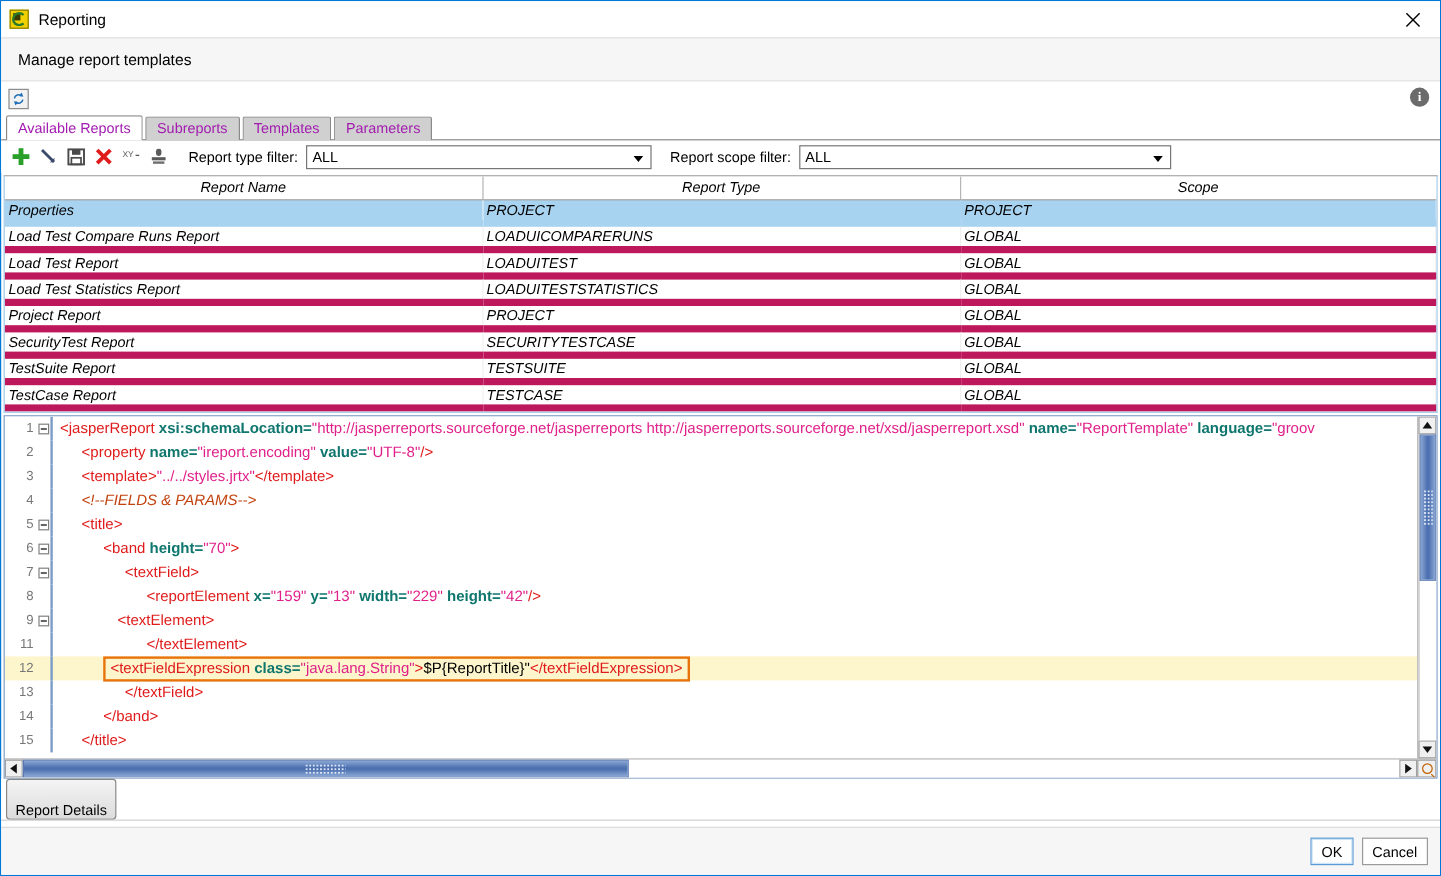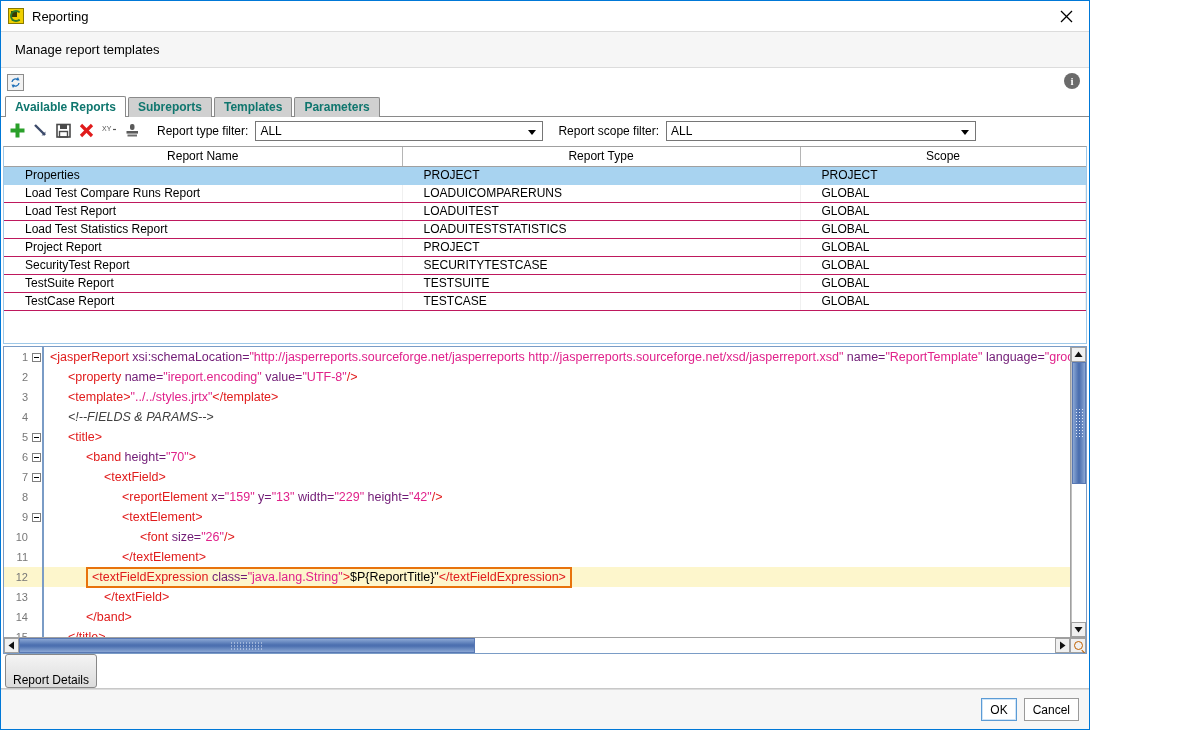--- a/index.html
+++ b/index.html
@@ -6,21 +6,21 @@
   html, body {
     margin: 0; padding: 0;
     width: 1201px; height: 730px;
     overflow: hidden;
     font-family: "Liberation Sans", sans-serif;
     font-size: 12px;
     background: #ffffff;
   }
   #window {
     position: relative;
-    width: 1090px; height: 730px;
+    width: 1201px; height: 730px;
     border: 1px solid #0078d7;
     background: #ffffff;
     display: flex;
     flex-direction: column;
   }
 
   
   #titlebar {
     height: 30px;
     background: #ffffff;
@@ -131,26 +131,25 @@
   }
   .tab {
     height: 20px;
     line-height: 19px;
     padding: 0 9px;
     margin-right: 2px;
     border: 1px solid #8a8a8a;
     border-bottom: none;
     background: #d0d0d0;
     font-size: 12px;
-    color: #0f766e;
+    color: #a21caf;
     cursor: pointer;
     position: relative;
     z-index: 1;
     border-radius: 2px 2px 0 0;
-    font-weight: bold;
   }
   .tab.active {
     background: #ffffff;
     height: 21px;
     line-height: 20px;
     z-index: 3;
   }
 
   
   #toolbar {
@@ -197,38 +196,39 @@
   }
 
   
   #table-wrap {
     flex: 0 0 198px;
     margin: 2px 2px 0 2px;
     border: 1px solid #9ec8e8;
     border-top: 1px solid #a0a0a0;
     background: #fff;
     overflow: hidden;
+    font-style: italic;
   }
   table { border-collapse: collapse; width: 100%; table-layout: fixed; }
   thead th {
     height: 19px;
     background: #ffffff;
     border-right: 1px solid #b5b5b5;
     border-bottom: 1px solid #a0a0a0;
     font-weight: normal;
     font-size: 12px;
     color: #000;
     text-align: center;
   }
   thead th:last-child { border-right: none; }
   tbody td {
     height: 18px;
     font-size: 12px;
-    padding-left: 21px;
-    border-bottom: 1px solid #be185d;
+    padding-left: 3px;
+    border-bottom: 6px solid #be185d;
     border-right: 1px solid #f0f0f0;
     white-space: nowrap;
     overflow: hidden;
     color: #000;
   }
   tbody tr.selected td { background: #a8d3f0; border-bottom-color:#a8d3f0; border-right-color:#a8d3f0; }
   tbody tr { cursor: default; }
 
   
   #editor-outer {
@@ -287,23 +287,23 @@
   .code-text { padding-left: 6px; }
   .hl { background: #fdf6cc; }
   .boxed {
     border: 2px solid #e8730c;
     padding: 0 4px;
     margin-left: 2px;
     display: inline-block;
     line-height: 17px;
   }
   .tag   { color: #e01b1b; }
-  .attr  { color: #701a75; }
+  .attr  { color: #0f766e; font-weight: bold; }
   .val   { color: #e0218a; }
-  .cmt   { color: #404040; font-style: italic; }
+  .cmt   { color: #c2410c; font-style: italic; }
   .plain { color: #000; }
 
   
   #vscroll {
     width: 16px; flex: 0 0 16px;
     background: #f0f0f0;
     border-left: 1px solid #a0a0a0;
     display: flex; flex-direction: column;
     cursor: pointer;
   }
@@ -650,34 +650,25 @@
             <span class="attr">height=</span><span class="val">"42"</span><span class="tag">/&gt;</span>
           </span>
         </div>
 
         <div class="code-line">
           <span class="gutter-num">9</span>
           <span class="fold">
               <span class="fold-box"></span>
             </span>
           <span class="gutter-bar"></span>
-          <span class="code-text" style="padding-left:78px">
+          <span class="code-text" style="padding-left:54px">
             <span class="tag">&lt;textElement&gt;</span>
           </span>
         </div>
 
-        <div class="code-line">
-          <span class="gutter-num">10</span>
-          <span class="fold"></span>
-          <span class="gutter-bar"></span>
-          <span class="code-text" style="padding-left:96px">
-            <span class="tag">&lt;font</span>
-            <span class="attr">size=</span><span class="val">"26"</span><span class="tag">/&gt;</span>
-          </span>
-        </div>
 
         <div class="code-line">
           <span class="gutter-num">11</span>
           <span class="fold"></span>
           <span class="gutter-bar"></span>
           <span class="code-text" style="padding-left:78px">
             <span class="tag">&lt;/textElement&gt;</span>
           </span>
         </div>
 

